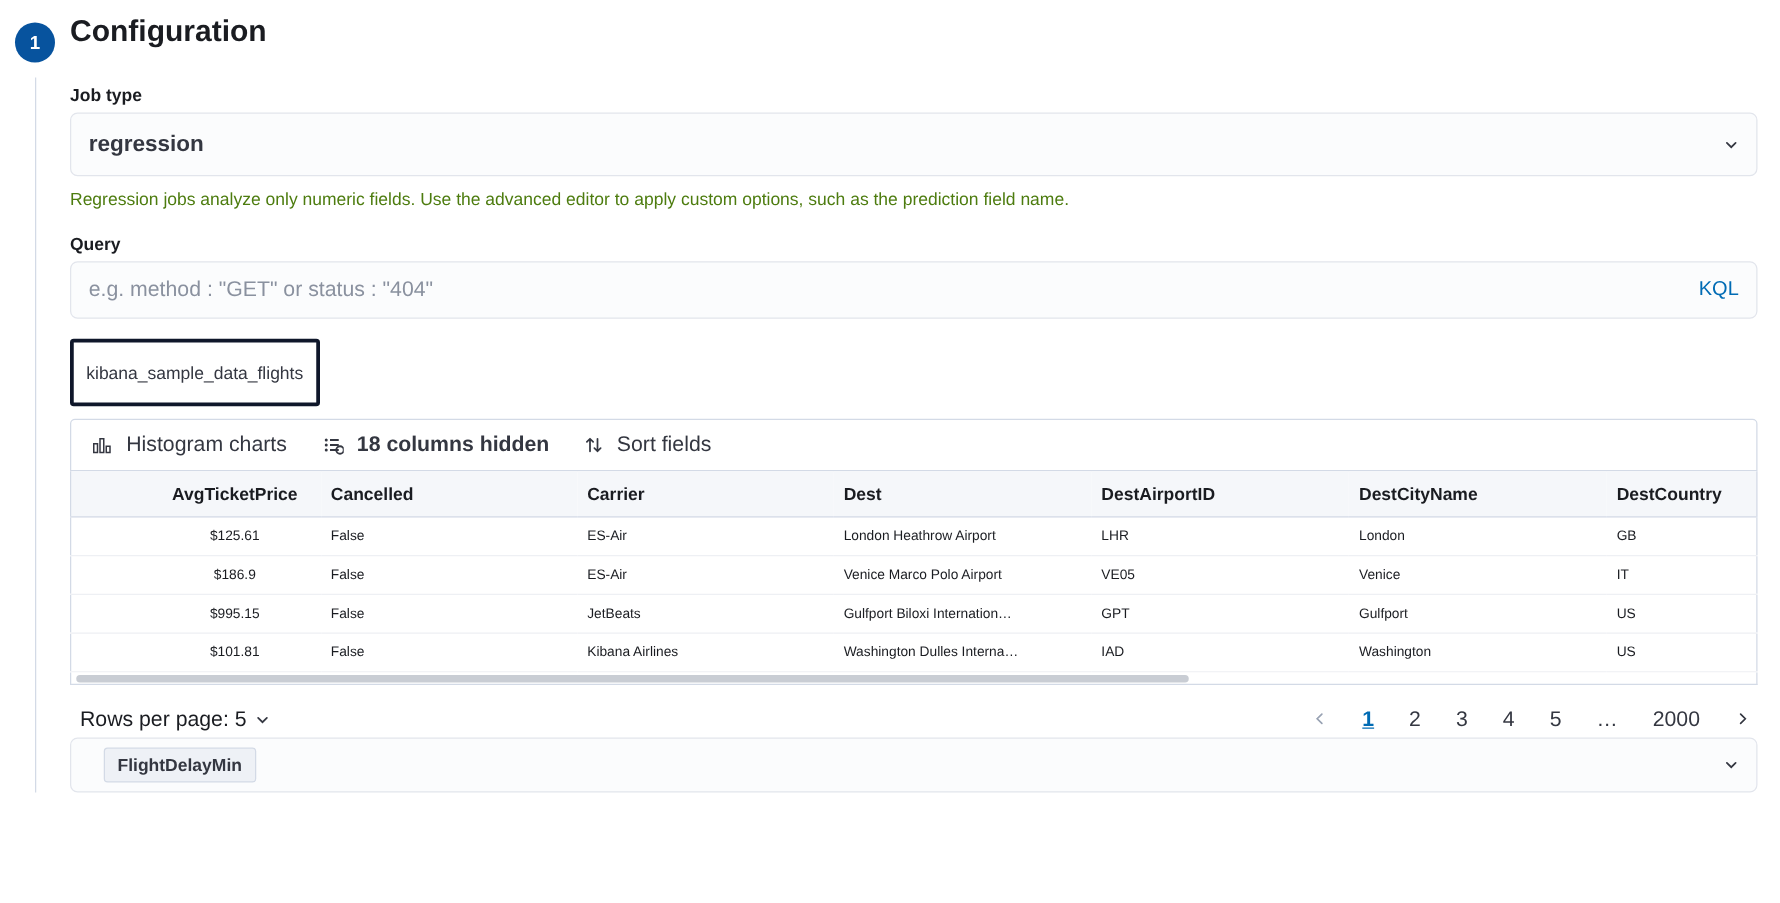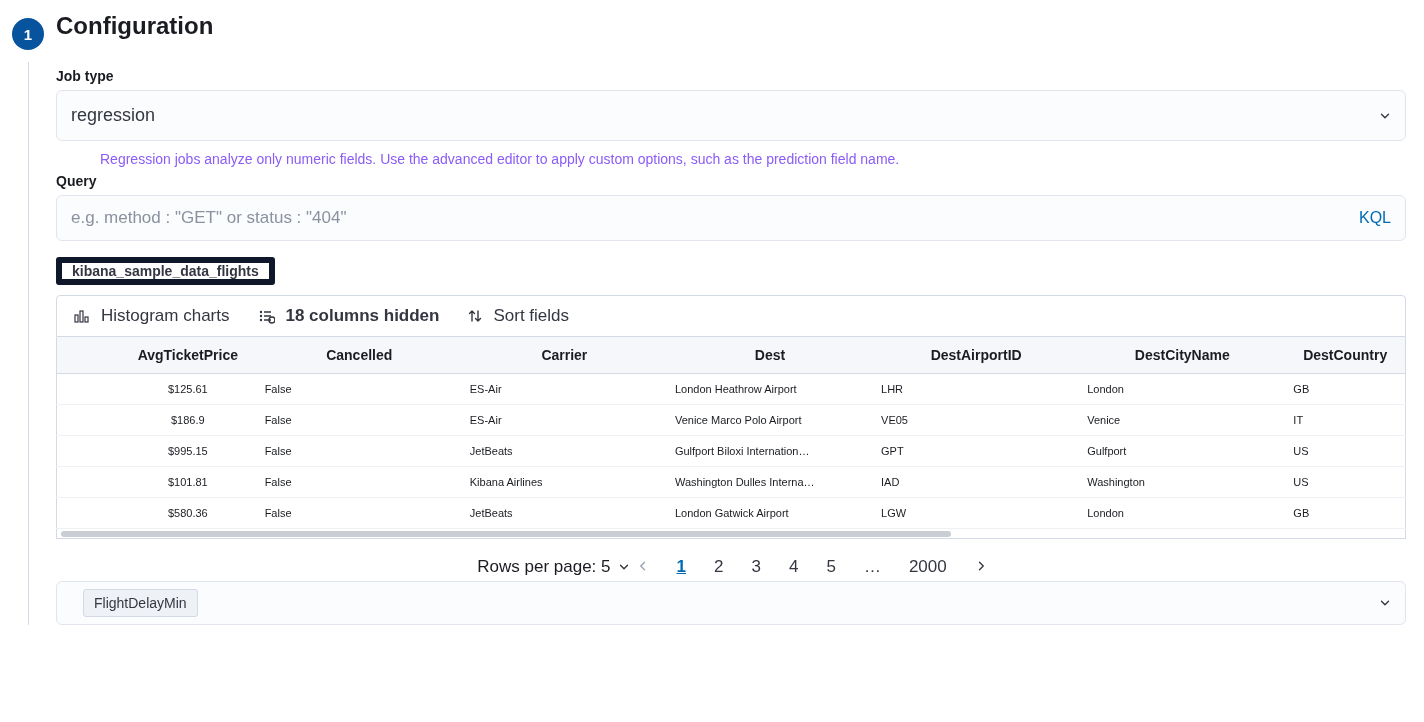--- a/index.html
+++ b/index.html
@@ -4,40 +4,40 @@
 <style>
 * { box-sizing: border-box; margin: 0; padding: 0; }
 body { font-family: -apple-system, BlinkMacSystemFont, "Segoe UI", Helvetica, Arial, sans-serif; background: #fff; color: #1a1c21; font-size: 14px; }
 .container { display: flex; padding: 8px 8px 8px 0; }
 .step-col { width: 56px; display: flex; flex-direction: column; align-items: center; padding-top: 10px; }
 .step-badge { width: 32px; height: 32px; border-radius: 50%; background: #07539e; color: #fff; display: flex; align-items: center; justify-content: center; font-weight: 600; font-size: 15px; }
 .step-line { width: 1px; flex: 1; background: transparent; border-left: 1px solid #d3dae6; margin-top: 12px; }
 .main { flex: 1; padding-right: 10px; }
 h2.title { font-size: 24px; font-weight: 700; margin-bottom: 28px; margin-top: 4px; }
 .form-label { font-weight: 700; font-size: 14px; margin-bottom: 6px; display: block; }
-.select-wrap { position: relative; }
+.select-wrap { position: relative; font-weight: bold; }
 .select { width: 100%; background: #fbfcfd; border: 1px solid #e2e5ec; border-radius: 6px; padding: 14px 40px 14px 14px; font-size: 18px; color: #343741; display: flex; align-items: center; justify-content: space-between; cursor: pointer; }
 .chev { position: absolute; right: 14px; top: 50%; transform: translateY(-50%); pointer-events: none; }
-.hint { font-size: 14px; color: #8b5cf6; margin-top: 10px; margin-left: 44px; }
-.section-gap { margin-top: 6px; }
+.hint { font-size: 14px; color: #4d7c0f; margin-top: 10px; }
+.section-gap { margin-top: 20px; }
 .query-box { display: flex; align-items: center; background: #fbfcfd; border: 1px solid #e2e5ec; border-radius: 6px; padding: 10px 14px; height: 46px; }
 .query-input { flex: 1; border: none; background: transparent; font-size: 17px; color: #69707d; outline: none; }
 .query-input::placeholder { color: #8a919f; }
 .kql { color: #006bb4; font-weight: 500; font-size: 16px; }
-.tag { display: inline-block; border: 6px solid #0f172a; border-radius: 3px; padding: 0 10px; font-size: 14px; color: #343741; margin-top: 16px; font-weight: bold; }
+.tag { display: inline-block; border: 3px solid #0f172a; border-radius: 3px; padding: 16px 10px; font-size: 14px; color: #343741; margin-top: 16px; }
 .toolbar { display: flex; align-items: center; gap: 28px; border: 1px solid #d3dae6; border-top-left-radius: 4px; border-top-right-radius: 4px; padding: 10px 16px; margin-top: 10px; background: #fff; }
 .tool-item { display: flex; align-items: center; gap: 10px; font-size: 17px; color: #343741; cursor: pointer; }
 .tool-item.bold { font-weight: 700; }
 table { width: 100%; border-collapse: collapse; border-left: 1px solid #d3dae6; border-right: 1px solid #d3dae6; }
-thead th { background: #f5f7fa; text-align: center; font-weight: 700; font-size: 14px; padding: 10px 8px; border-bottom: 1px solid #d3dae6; white-space: nowrap; }
+thead th { background: #f5f7fa; text-align: left; font-weight: 700; font-size: 14px; padding: 10px 8px; border-bottom: 1px solid #d3dae6; white-space: nowrap; }
 tbody td { padding: 9px 8px; border-bottom: 1px solid #eef0f4; font-size: 11px; white-space: nowrap; overflow: hidden; text-overflow: ellipsis; }
 tbody tr td:first-child, thead th:first-child { text-align: center; padding-right: 6px; padding-left: 68px; }
 .scroll-track { height: 10px; background: #fff; border-left: 1px solid #d3dae6; border-right: 1px solid #d3dae6; border-bottom: 1px solid #d3dae6; position: relative; }
 .scroll-thumb { position: absolute; left: 4px; top: 2px; height: 6px; width: 66%; background: #c9cdd4; border-radius: 3px; }
-.footer { display: flex; align-items: center; justify-content: center; margin-top: 14px; }
+.footer { display: flex; align-items: center; justify-content: space-between; margin-top: 14px; }
 .rows-sel { display: flex; align-items: center; gap: 6px; font-size: 17px; cursor: pointer; padding-left: 8px; }
 .pagination { display: flex; align-items: center; gap: 16px; font-size: 17px; color: #343741; }
 .pagination span { cursor: pointer; padding: 4px 6px; }
 .pagination .active { color: #006bb4; text-decoration: underline; font-weight: 700; }
 .pagination .nav { color: #98a2b3; }
 .dep-label { font-weight: 700; margin-top: 24px; margin-bottom: 8px; font-size: 14px; }
 .dep-select { width: 100%; border: 1px solid #e2e5ec; border-radius: 6px; padding: 8px 40px 8px 10px; background: #fbfcfd; position: relative; display: flex; align-items: center; height: 44px; }
 .pill { background: #eef1f6; border: 1px solid #d3dae6; border-radius: 3px; padding: 5px 10px; font-size: 14px; color: #343741; margin-left: 16px; }
 .icon-svg { display: inline-flex; }
 th:nth-child(1),td:nth-child(1){width:200px;}
@@ -157,29 +157,20 @@
           </tr>
           <tr>
             <td>$101.81</td>
             <td>False</td>
             <td>Kibana Airlines</td>
             <td>Washington Dulles Interna…</td>
             <td>IAD</td>
             <td>Washington</td>
             <td>US</td>
           </tr>
-          <tr>
-            <td>$580.36</td>
-            <td>False</td>
-            <td>JetBeats</td>
-            <td>London Gatwick Airport</td>
-            <td>LGW</td>
-            <td>London</td>
-            <td>GB</td>
-          </tr>
         </tbody>
     </table>
     <div class="scroll-track">
       <div class="scroll-thumb"></div>
     </div>
 
     <div class="footer">
       <div class="rows-sel">
         <span>Rows per page: 5</span>
         <span class="icon-svg">

